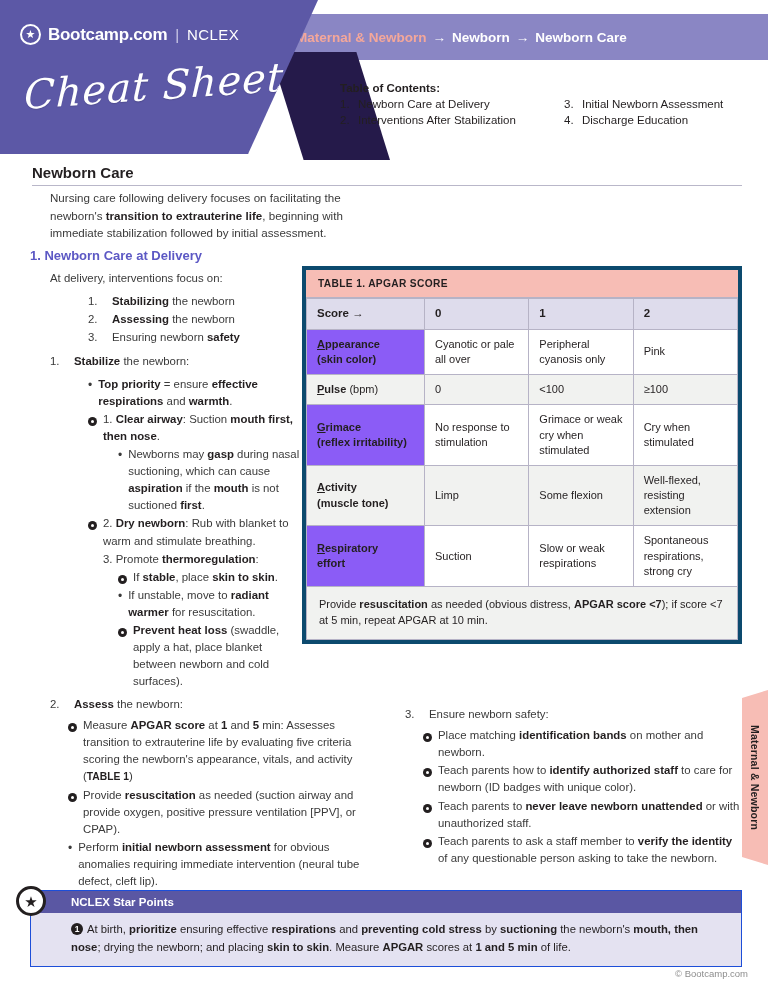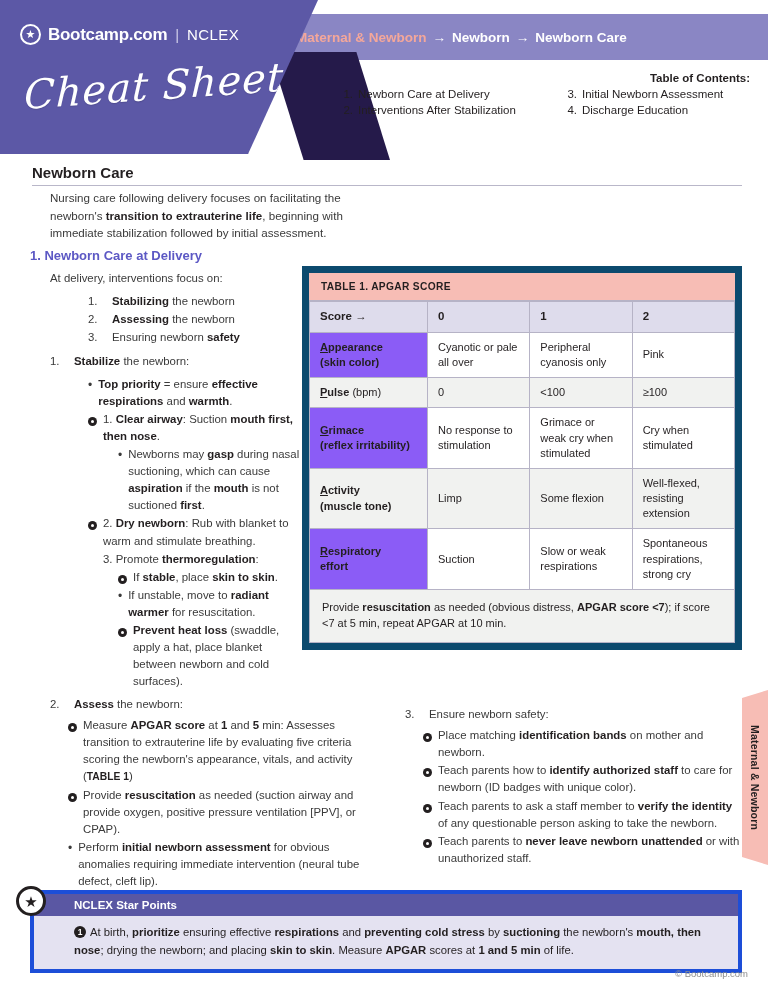--- a/index.html
+++ b/index.html
@@ -55,21 +55,21 @@
 
   .cheat-script {
     position:absolute; left:24px; top:62px;
     font-family:"DejaVu Serif", serif;
     font-style:italic; font-size:40px; color:#ffffff;
     letter-spacing:1px;
     transform: rotate(-4deg) skewX(-6deg);
     text-shadow:0 1px 1px rgba(0,0,0,.12);
   }
 
-  .toc { position:absolute; left:340px; top:72px; width:410px;text-align:right; }
+  .toc { position:absolute; left:340px; top:82px; width:410px; }
   .toc-title { font-size:11.5px; font-weight:bold; color:#231f20; margin-bottom:4px; }
   .toc-grid { display:grid; grid-template-columns:224px 1fr; row-gap:4px; }
   .toc-item { font-size:11.5px; color:#231f20; display:flex; gap:5px; }
   .toc-num { min-width:13px; }
 
   
   .page-title {
     position:absolute; left:32px; top:164px;
     font-size:15px; font-weight:bold; color:#231f20;
   }
@@ -121,21 +121,21 @@
   }
   .sq-bullet { font-size:12px; line-height:1.4; }
 
   .indent1 { margin-left:18px; }
   .indent2 { margin-left:38px; }
   .indent3 { margin-left:30px; }
 
   
   .tbl-wrap {
     position:absolute; left:302px; top:266px; width:440px;
-    border:7px solid #0c4a6e;
+    border:4px solid #0c4a6e;
   }
   .tbl-cap {
     background:#f7bdb5; color:#231f20;
     font-size:10.2px; font-weight:bold; letter-spacing:.35px;
     padding:8px 12px; border-bottom:1px solid #b6b3c6;
   }
   table { width:100%; border-collapse:collapse; table-layout:fixed; }
   td { border:1px solid #b6b3c6; padding:7px 10px; font-size:11px; vertical-align:middle; line-height:1.38; }
   td.lab { background:#8b5cf6; font-weight:bold; width:118px; color:#231f20; }
   td.lab .sub { font-weight:bold; }
@@ -144,21 +144,21 @@
   .hdr-row td { background:#dedcec; font-weight:bold; font-size:11.5px; }
   .u { text-decoration:underline; }
   .note-row td {
     background:#f1f2f0; font-size:11px; line-height:1.45; padding:10px 12px;
     font-weight:normal; border-top:1px solid #b6b3c6;
   }
 
   
   .star-box {
     position:absolute; left:30px; top:890px; width:712px;
-    border:4px solid #1d4ed8;
+    border:1px solid #1d4ed8;
   }
   .star-hdr {
     background:#5a57a3; color:#ffffff;
     font-size:11.5px; font-weight:bold;
     padding:5px 12px 5px 40px;
   }
   .star-body {
     background:#e4e2f1; color:#231f20;
     font-size:11.3px; line-height:1.55;
     padding:8px 14px 10px 40px;
@@ -354,25 +354,25 @@
     <div class="li">
       <span class="mk"><span class="dot-ring"></span></span>
       <span class="t"><span>Place matching </span><b>identification bands</b><span> on mother and newborn.</span></span>
     </div>
     <div class="li">
       <span class="mk"><span class="dot-ring"></span></span>
       <span class="t"><span>Teach parents how to </span><b>identify authorized staff</b><span> to care for newborn (ID badges with unique color).</span></span>
     </div>
     <div class="li">
       <span class="mk"><span class="dot-ring"></span></span>
+      <span class="t"><span>Teach parents to </span><b>never leave newborn unattended</b><span> or with unauthorized staff.</span></span>
+    </div>
+    <div class="li">
+      <span class="mk"><span class="dot-ring"></span></span>
       <span class="t"><span>Teach parents to ask a staff member to </span><b>verify the identity</b><span> of any questionable person asking to take the newborn.</span></span>
-    </div>
-    <div class="li">
-      <span class="mk"><span class="dot-ring"></span></span>
-      <span class="t"><span>Teach parents to </span><b>never leave newborn unattended</b><span> or with unauthorized staff.</span></span>
     </div>
   </div>
 </div>
 
 <div class="tbl-wrap">
   <div class="tbl-cap">TABLE 1. APGAR SCORE</div>
   <table>
     <tbody>
         <tr class="hdr-row">
       <td class="lab">Score →</td>

